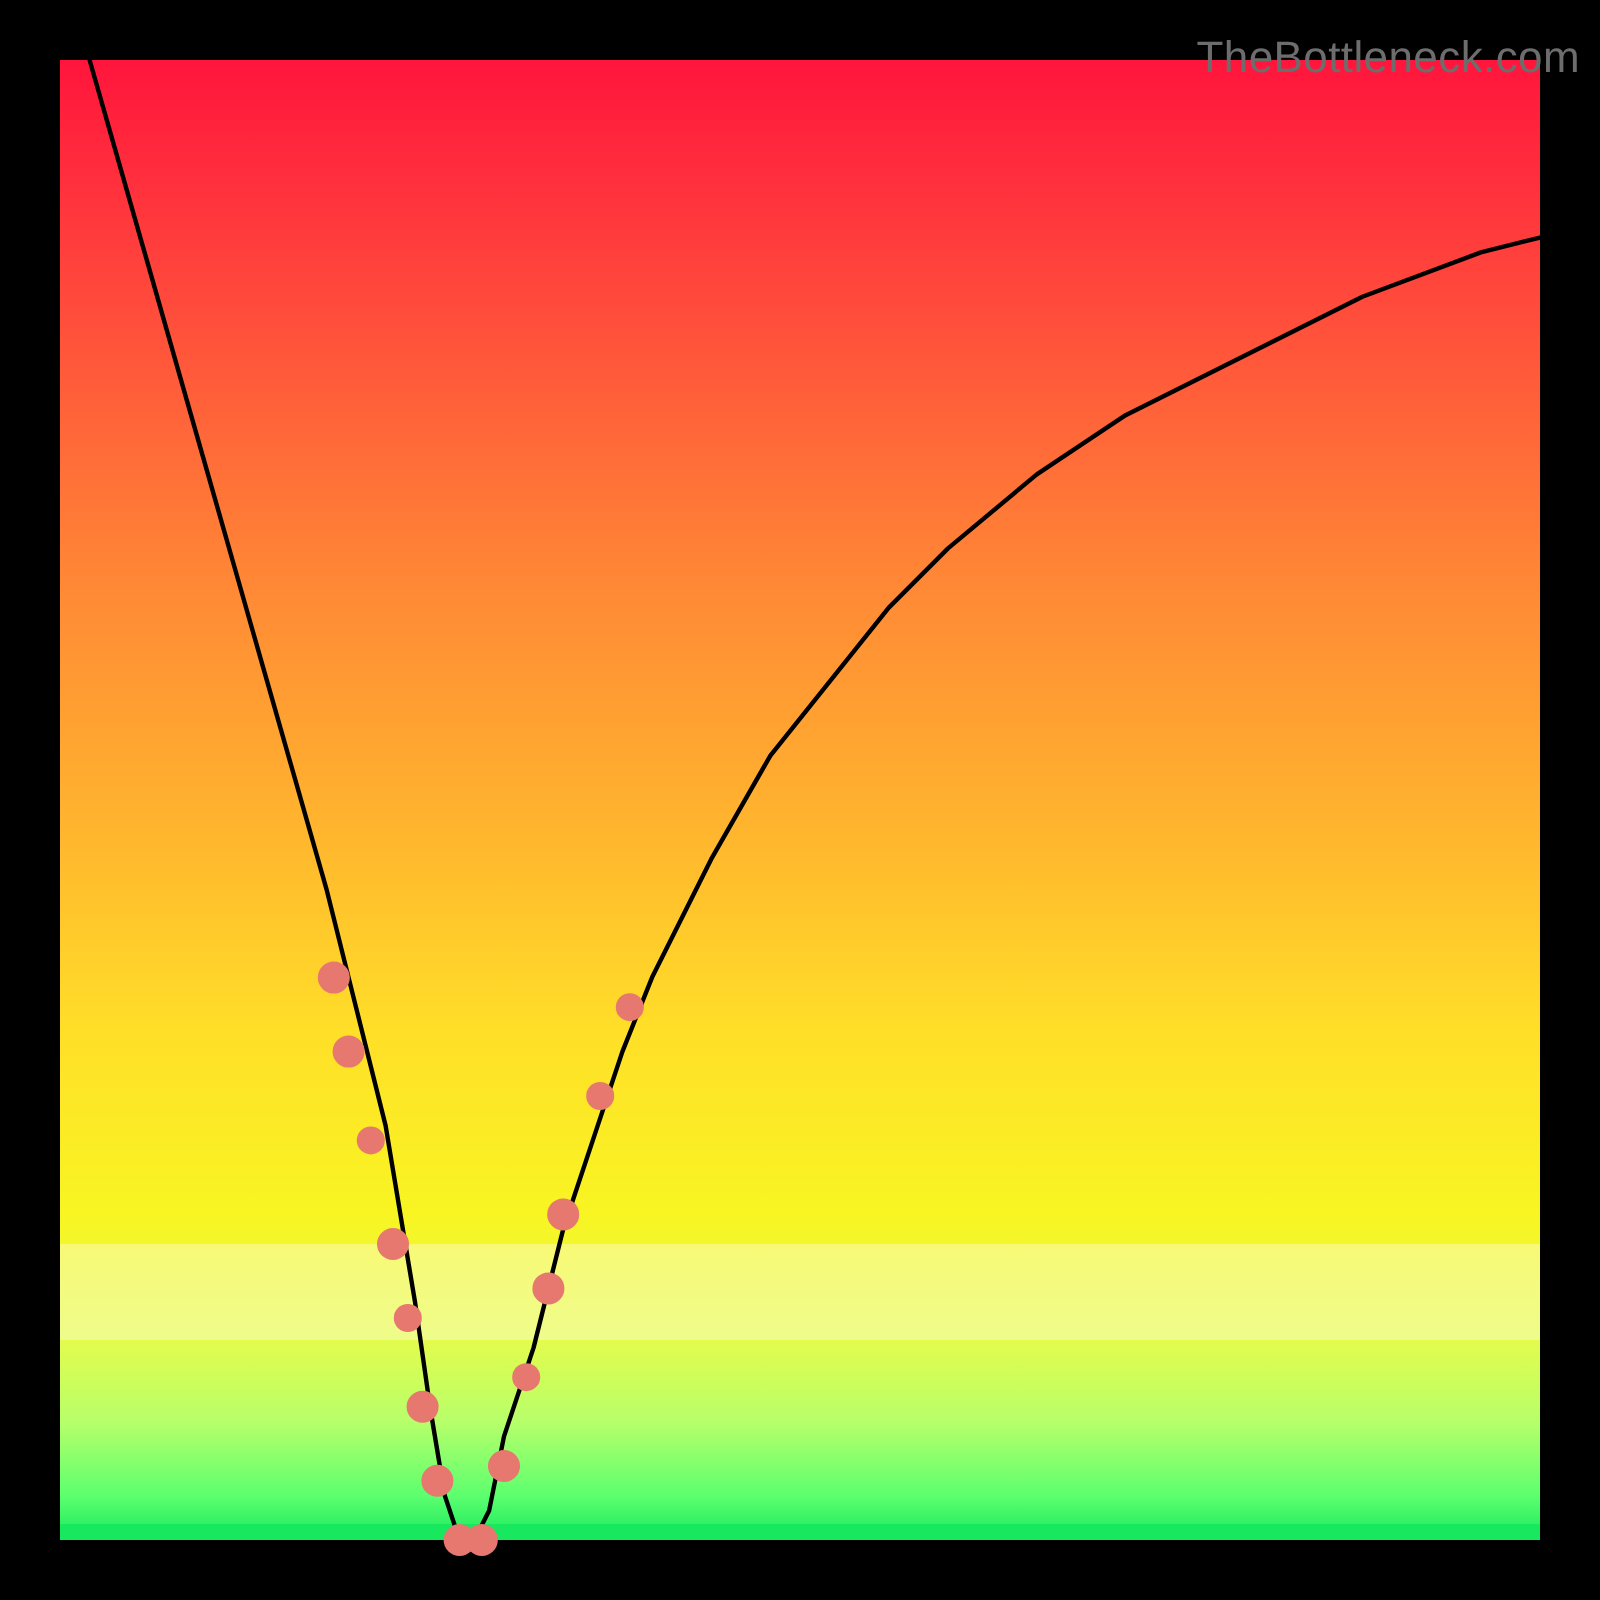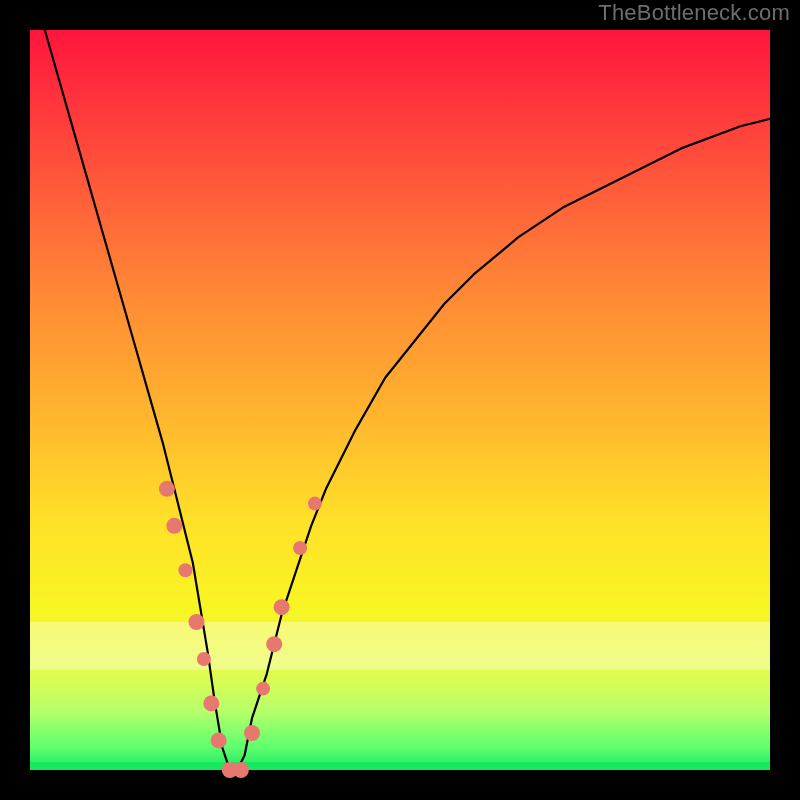--- a/index.html
+++ b/index.html
@@ -27,21 +27,21 @@
       #ffe028 66%,
       #f8f522 78%,
       #e7fb4a 86%,
       #b7ff6a 92%,
       #5dff6f 97%,
       #18e85d 100%
     );
   }
   .watermark {
     position: absolute;
-    top: 0;
+    top: 16px;
     right: 10px;
     color: #6d6d6d;
     font-size: 22px;
     font-weight: 500;
     letter-spacing: 0.2px;
     user-select: none;
   }
   svg.plot {
     position: absolute;
     left: 0;

